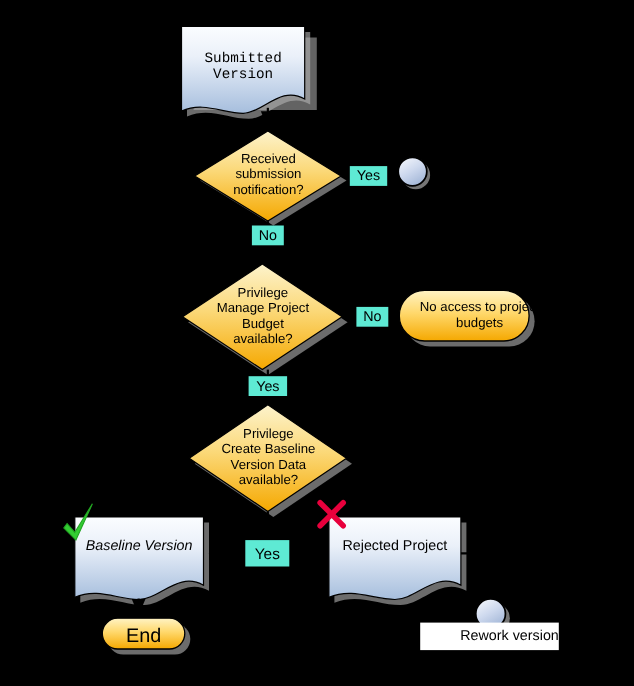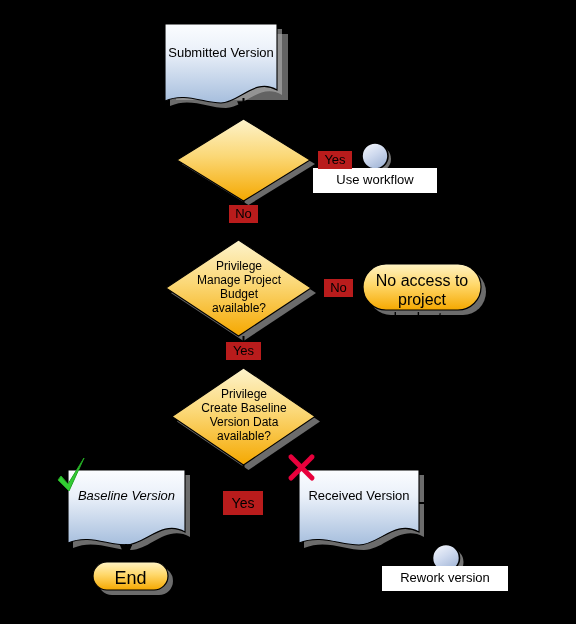--- a/index.html
+++ b/index.html
@@ -28,21 +28,21 @@
     position: absolute;
     color: #000000;
     font-family: "Liberation Sans", sans-serif;
     text-align: center;
     line-height: 1.18;
     white-space: pre-line;
     pointer-events: none;
   }
   .edge-label {
     position: absolute;
-    background: #b91c1c;
+    background: #5eead4;
     color: #000000;
     font-family: "Liberation Sans", sans-serif;
     font-size: 13px;
     text-align: center;
     line-height: 17px;
   }
   .note-label {
     position: absolute;
     background: #ffffff;
     color: #000000;
@@ -153,45 +153,47 @@
 
     <g>
       <path d="M84,458 L68,484 L61,476 L58,480 L69,491 z" fill="#33cc33" stroke="#22a522" stroke-width="1"></path>
     </g>
     <g stroke="#e8003c" stroke-width="5" stroke-linecap="round">
       <line x1="291" y1="457" x2="312" y2="478"></line>
       <line x1="312" y1="457" x2="291" y2="478"></line>
     </g>
   </svg>
 
-  <div class="node-label" style="left:165px; top:45px; width:112px; font-size:13px;">Submitted Version</div>
-
+  <div class="node-label" style="left:165px; top:45px; width:112px; font-size:13px;font-family:Liberation Mono, monospace;">Submitted Version</div>
+
+  <div class="node-label" style="left:184px; top:137px; width:120px; font-size:12px;">Received
+submission
+notification?</div>
 
   <div class="node-label" style="left:174px; top:259px; width:130px; font-size:12px;">Privilege
 Manage Project
 Budget
 available?</div>
 
-  <div class="node-label" style="left:363px; top:272px; width:118px; font-size:16px;">No access to project
+  <div class="node-label" style="left:377px; top:272px; width:118px; font-size:12px;">No access to project
 budgets</div>
 
   <div class="node-label" style="left:179px; top:387px; width:130px; font-size:12px;">Privilege
 Create Baseline
 Version Data
 available?</div>
 
   <div class="node-label" style="left:68px; top:488px; width:117px; font-size:13px;font-style:italic;">Baseline Version</div>
 
-  <div class="node-label" style="left:299px; top:488px; width:120px; font-size:13px;">Received Version</div>
+  <div class="node-label" style="left:299px; top:488px; width:120px; font-size:13px;">Rejected Project</div>
 
   <div class="node-label" style="left:93px; top:568px; width:75px; font-size:18px;">End</div>
 
-  <div class="note-label" style="left:313px; top:168px; width:124px; height:25px;">Use workflow</div>
-
-  <div class="note-label" style="left:382px; top:566px; width:126px; height:25px;">Rework version</div>
+
+  <div class="note-label" style="left:382px; top:566px; width:126px; height:25px;text-align:right;">Rework version</div>
 
   <div class="edge-label" style="left:318px; top:151px; width:34px; height:18px;">Yes</div>
 
   <div class="edge-label" style="left:229px; top:205px; width:29px; height:18px;">No</div>
 
   <div class="edge-label" style="left:324px; top:279px; width:29px; height:18px;">No</div>
 
   <div class="edge-label" style="left:226px; top:342px; width:35px; height:18px;">Yes</div>
 
   <div class="edge-label" style="left:223px; top:491px; width:40px; height:24px; line-height:24px; font-size:14px;">Yes</div>

